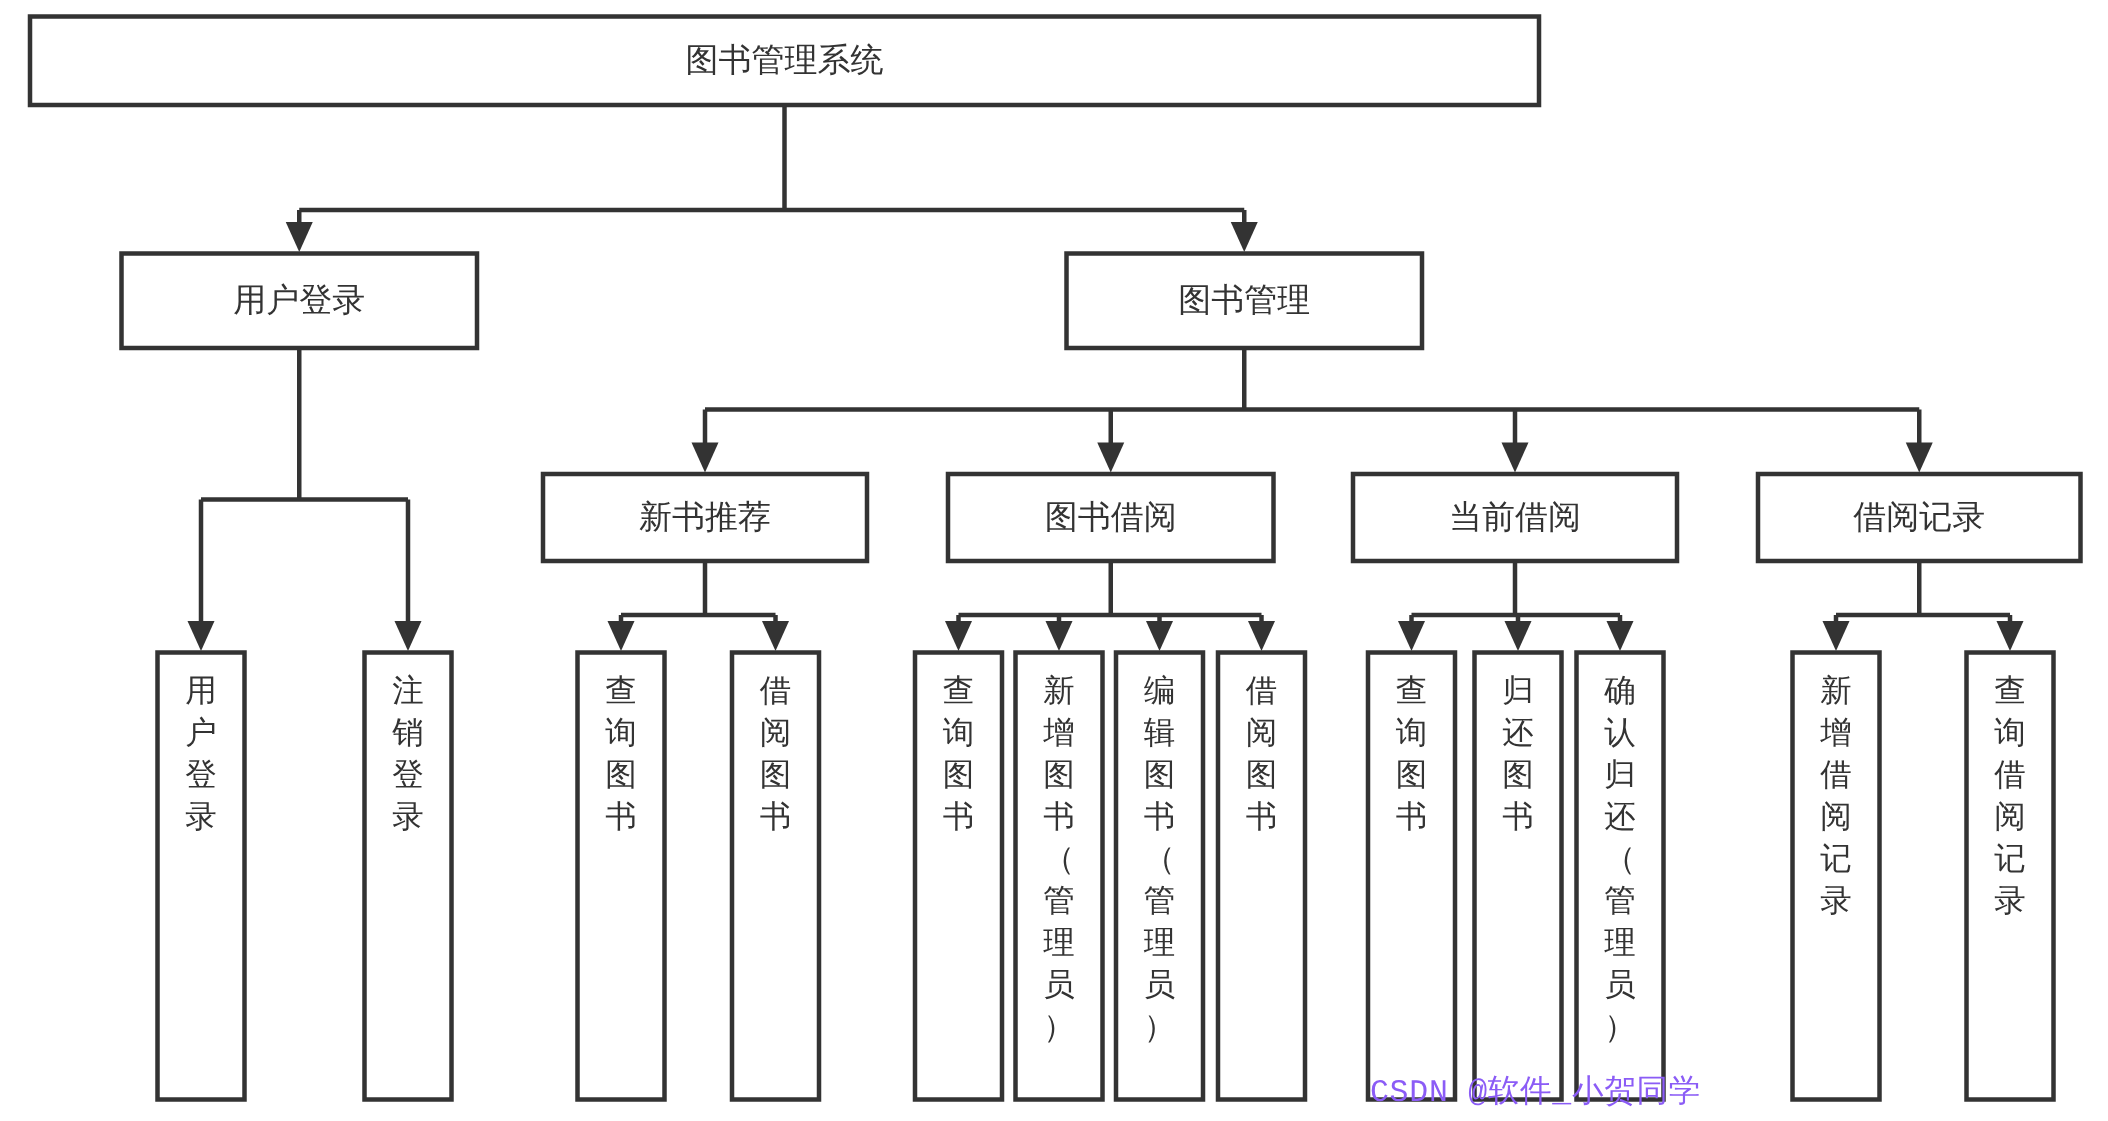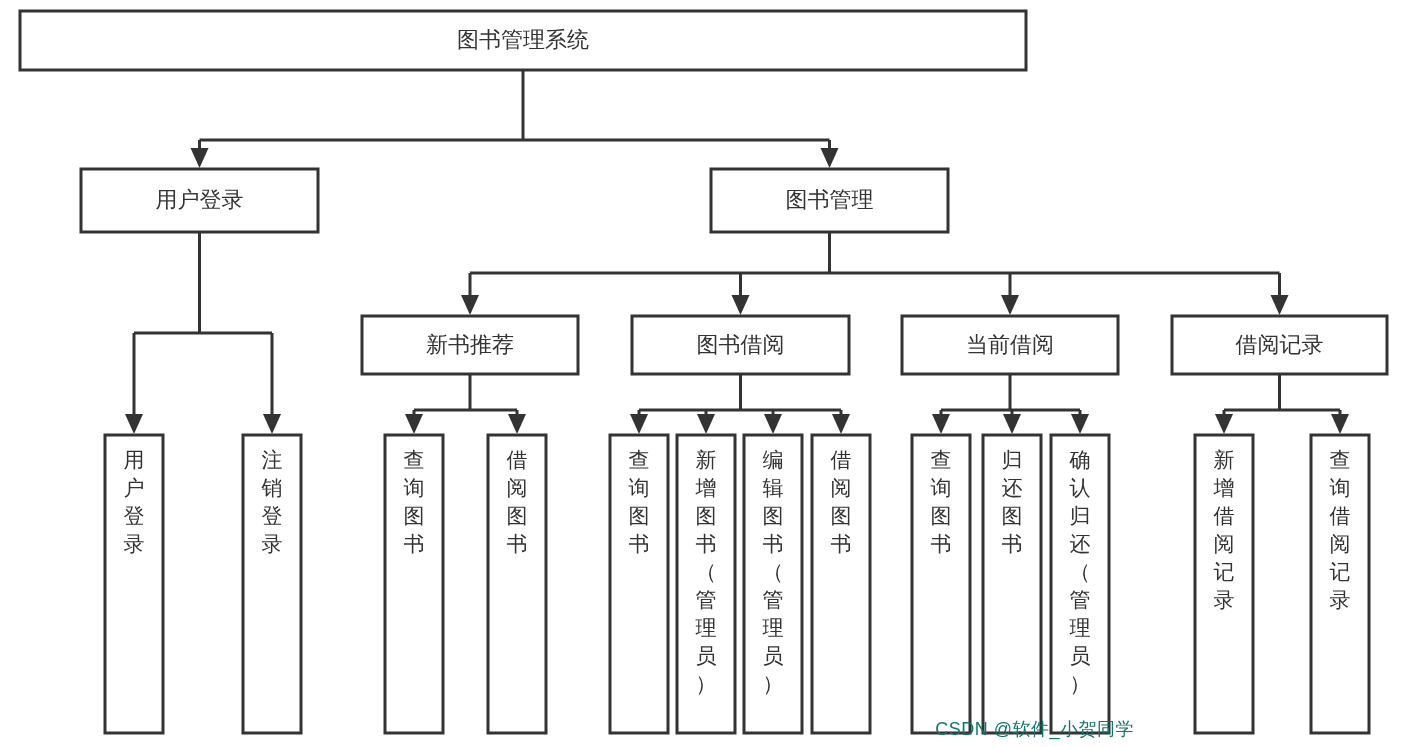--- a/index.html
+++ b/index.html
@@ -51,23 +51,23 @@
     fill: none;
   }
   .arrow-head {
     fill: #333333;
     stroke: none;
   }
   .watermark-text {
     position: absolute;
     right: 6px;
     bottom: 6px;
-    font-family: Liberation Sans, sans-serif;
-    font-size: 18px;
-    color: #0f766e;
+    font-family: Liberation Mono, monospace;
+    font-size: 21px;
+    color: #8b5cf6;
     white-space: nowrap;
     letter-spacing: 0.5px;
   }
 </style>
 </head>
 <body>
 
 <div id="diagram-root">
 
   <svg id="tree-svg" viewBox="0 0 1405 747">

